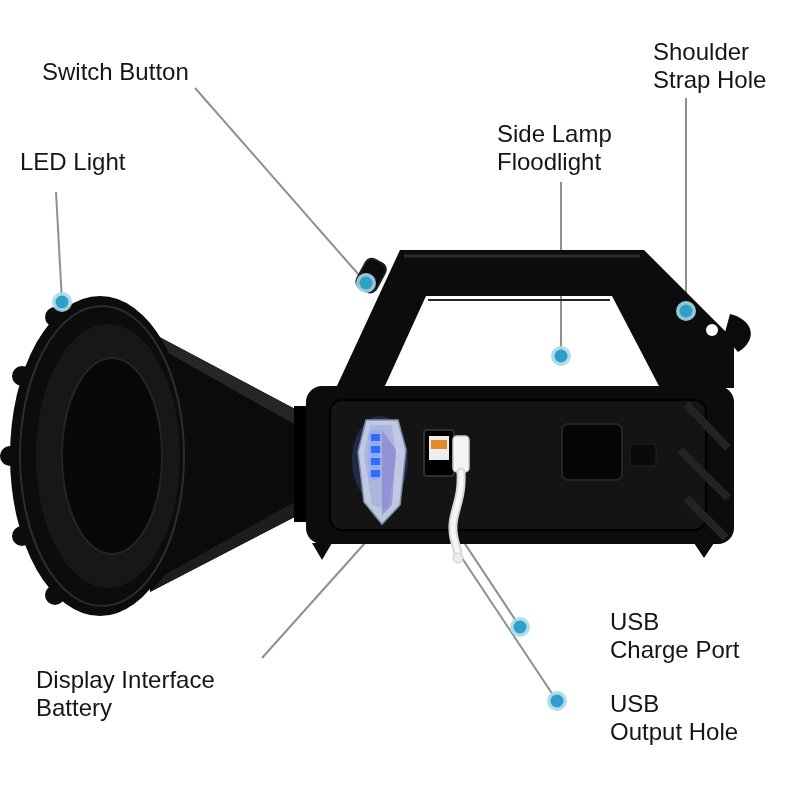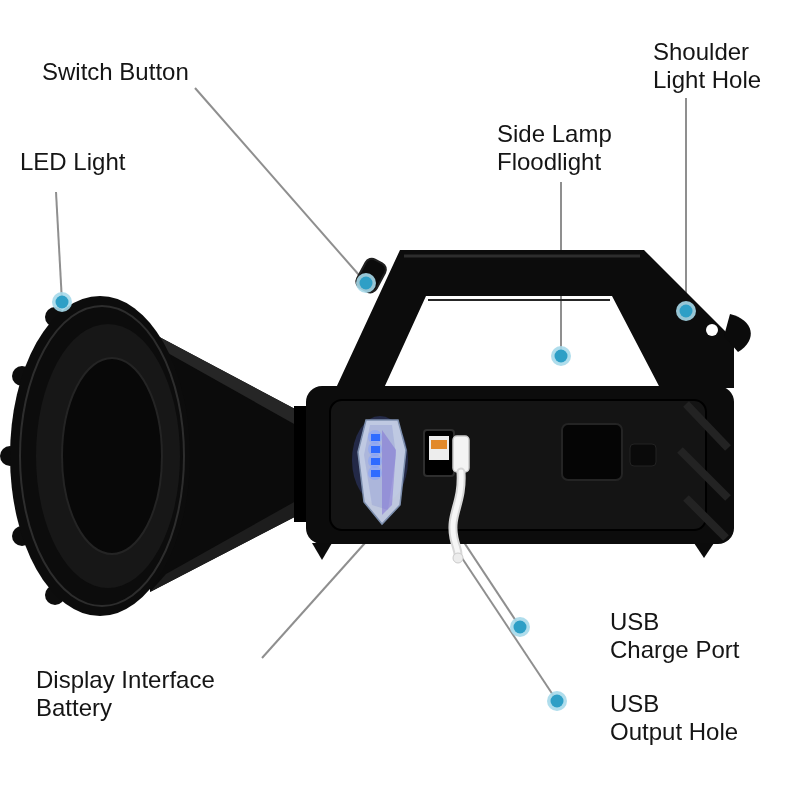--- a/index.html
+++ b/index.html
@@ -147,21 +147,21 @@
 
   <div class="label" style="left:20px;top:148px">LED Light</div>
 
   <div class="label" style="left:497px;top:120px">
     <span class="line">Side Lamp</span>
     <span class="line">Floodlight</span>
   </div>
 
   <div class="label" style="left:653px;top:38px">
     <span class="line">Shoulder</span>
-    <span class="line">Light Hole</span>
+    <span class="line">Strap Hole</span>
   </div>
 
   <div class="label" style="left:610px;top:608px">
     <span class="line">USB</span>
     <span class="line">Charge Port</span>
   </div>
 
   <div class="label" style="left:610px;top:690px">
     <span class="line">USB</span>
     <span class="line">Output Hole</span>

